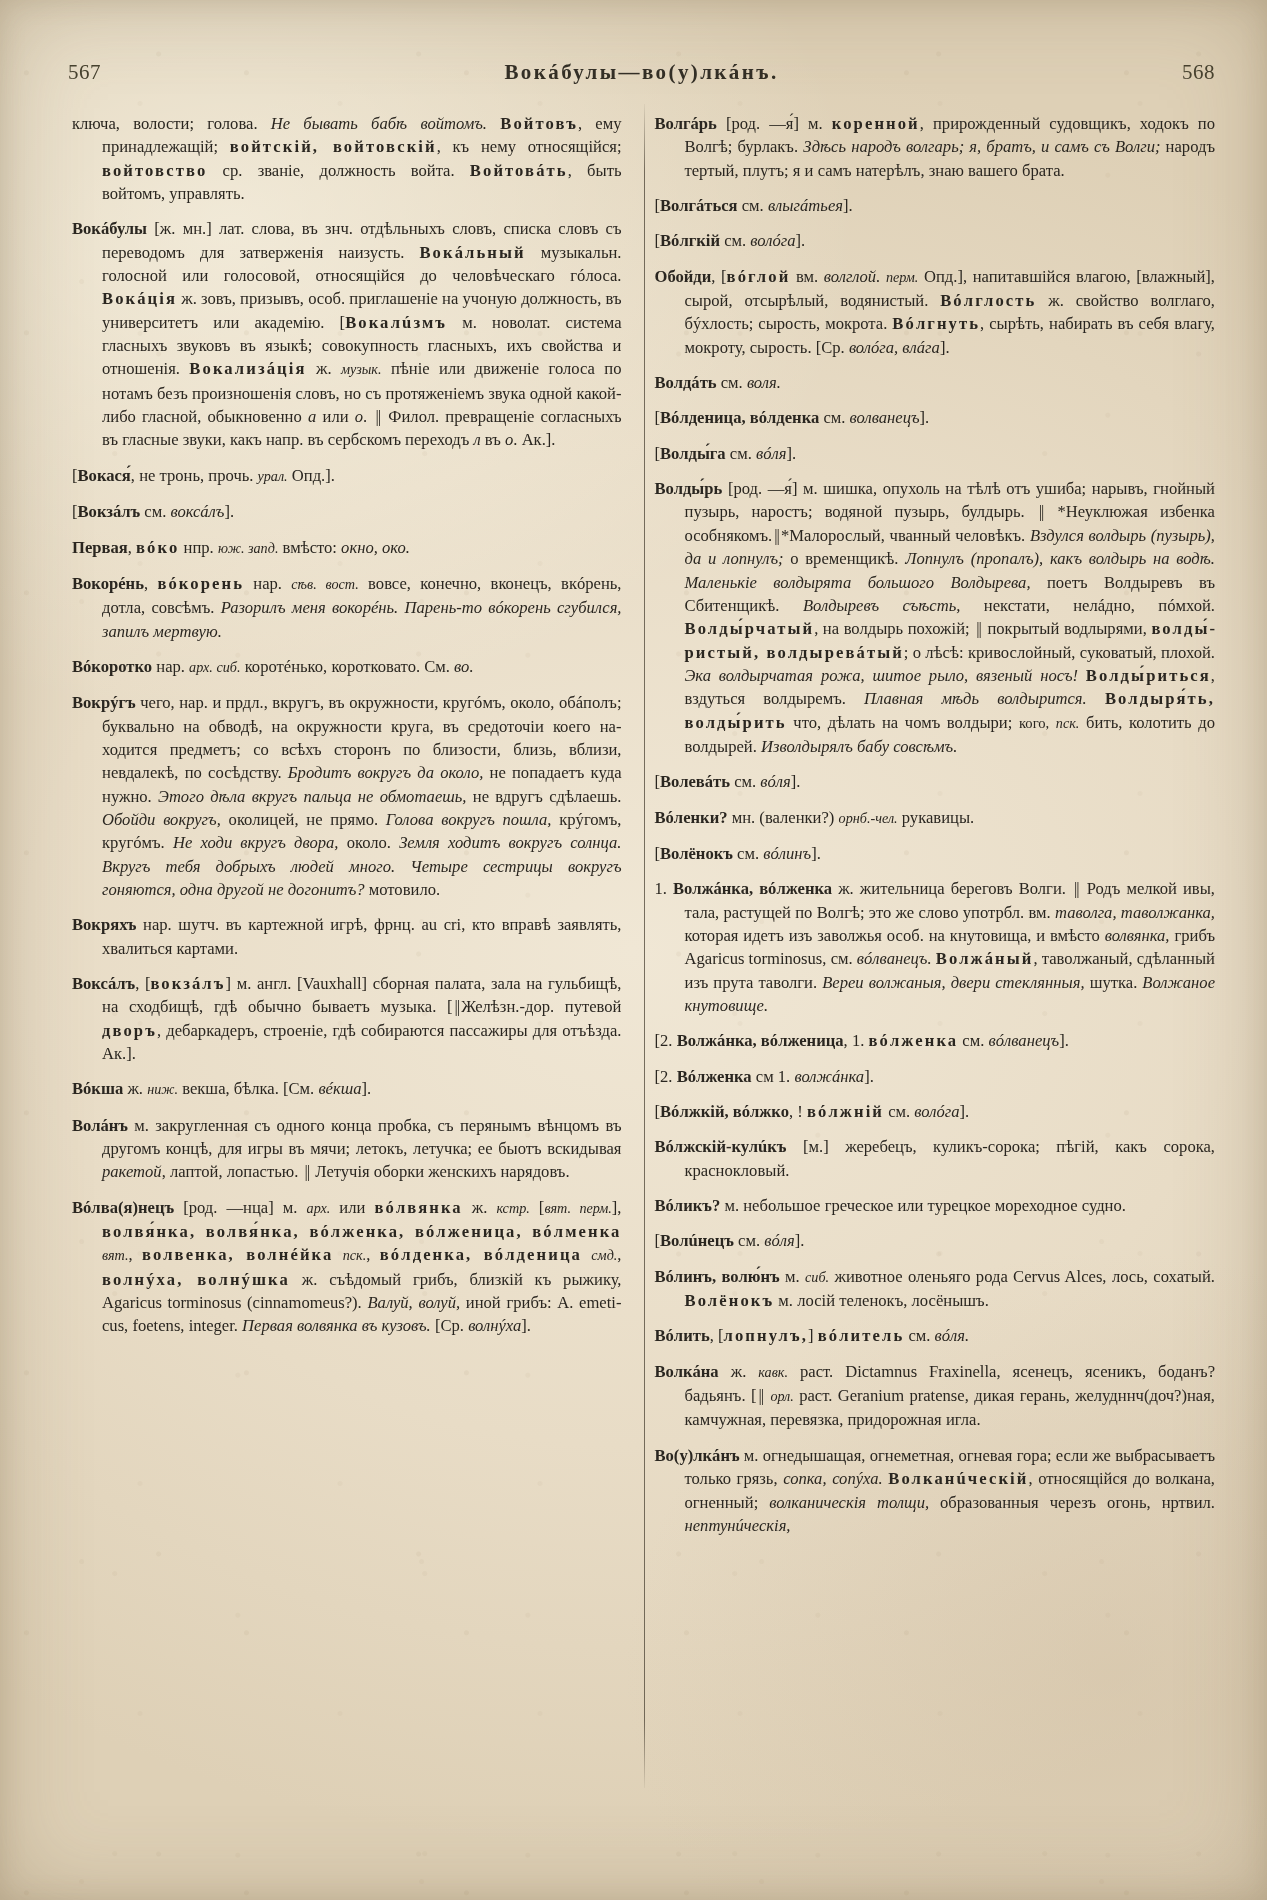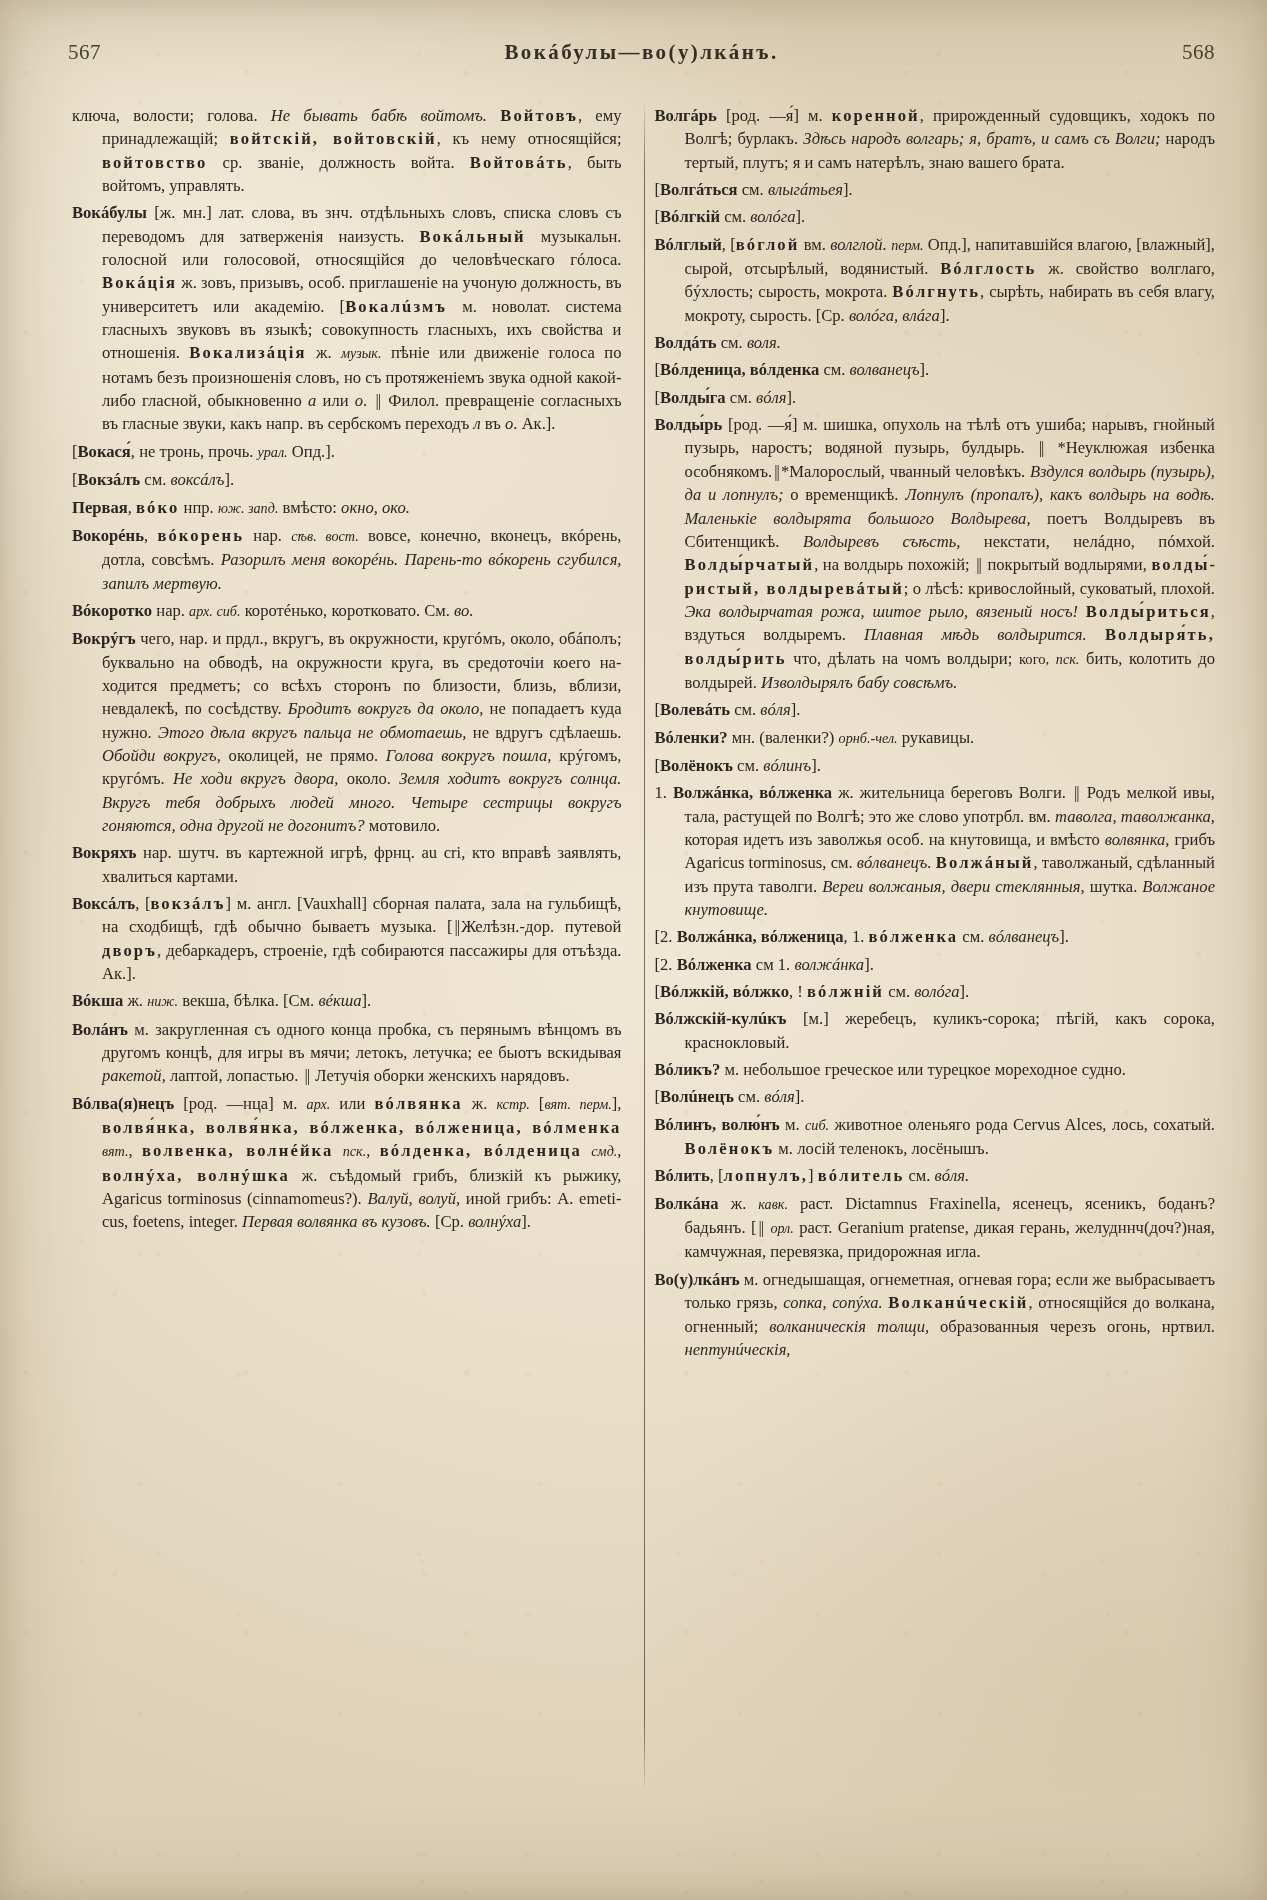--- a/index.html
+++ b/index.html
@@ -40,21 +40,21 @@
     inset: 0;
     pointer-events: none;
     box-shadow: inset 0 0 90px rgba(120,98,66,.30), inset 0 0 26px rgba(120,98,66,.18);
   }
 
   
   .runhead {
     position: absolute;
     left: 68px;
     right: 52px;
-    top: 40px;
+    top: 60px;
     height: 34px;
     display: flex;
     align-items: baseline;
     justify-content: space-between;
   }
   .folio {
     font-size: 21px;
     letter-spacing: .5px;
     color: #46412f;
   }
@@ -90,21 +90,21 @@
     position: absolute;
     left: 50%;
     top: 4px;
     bottom: 22px;
     width: 1px;
     background: linear-gradient(to bottom, rgba(70,62,48,.05), rgba(70,62,48,.72) 4%, rgba(70,62,48,.72) 96%, rgba(70,62,48,.05));
   }
 
   
   .entry {
-    margin: 4px 0 0 0;
+    margin: 12px 0 0 0;
     padding-left: 30px;
     text-indent: -30px;
     font-family: Liberation Serif, serif;
   }
   .hws   { font-weight: 700; letter-spacing: 2.1px; }
   .abbr  { font-style: italic; font-size: 14.2px; }
   .sm    { font-size: 14.6px; }
   .par   { letter-spacing: -1px; padding: 0 2px; }
 </style>
 </head>
@@ -133,21 +133,21 @@
         <p class="entry"><b>Воксáлъ</b>, [<b class="hws">вокзáлъ</b>] м. англ. [Vauxhall] сборная палата, зала на гульбищѣ, на сходбищѣ, гдѣ обычно бываетъ музыка. [<span class="par">||</span>Желѣзн.-дор. путе­вой <b class="hws">дворъ</b>, дебаркадеръ, строеніе, гдѣ соби­раются пассажиры для отъѣзда. Ак.].</p>
         <p class="entry"><b>Вóкша</b> ж. <span class="abbr">ниж.</span> векша, бѣлка. [См. <i>вéкша</i>].</p>
         <p class="entry"><b>Волáнъ</b> м. закругленная съ одного конца пробка, съ перянымъ вѣнцомъ въ другомъ концѣ, для игры въ мячи; летокъ, летучка; ее быотъ вски­дывая <i>ракетой</i>, лаптой, лопастью. <span class="par">||</span> Летучія оборки женскихъ нарядовъ.</p>
         <p class="entry"><b>Вóлва(я)нецъ</b> [род. —нца] м. <span class="abbr">арх.</span> или <b class="hws">вóлвянка</b> ж. <span class="abbr">кстр.</span> [<span class="abbr">вят. перм.</span>], <b class="hws">волвя́нка, волвя́нка, вóлженка, вóлженица, вóлменка</b> <span class="abbr">вят.</span>, <b class="hws">вол­венка, волнéйка</b> <span class="abbr">пск.</span>, <b class="hws">вóлденка, вóлденица</b> <span class="abbr">смд.</span>, <b class="hws">волнýха, волнýшка</b> ж. съѣдомый грибъ, близкій къ рыжику, Agaricus torminosus (cin­namomeus?). <i>Валуй, волуй,</i> иной грибъ: A. emeti­cus, foetens, integer. <i>Первая волвянка въ кузовъ.</i> [Ср. <i>волнýха</i>].</p>
       </div>
     <div class="rule"></div>
     <div class="col col-right" id="col-right">
         <p class="entry"><b>Волгáрь</b> [род. —я́] м. <b class="hws">коренной</b>, прирожденный су­довщикъ, ходокъ по Волгѣ; бурлакъ. <i>Здѣсь на­родъ волгарь; я, братъ, и самъ съ Волги;</i> народъ тертый, плутъ; я и самъ натерѣлъ, знаю вашего брата.</p>
         <p class="entry">[<b>Волгáться</b> см. <i>влыгáтьея</i>].</p>
         <p class="entry">[<b>Вóлгкій</b> см. <i>волóга</i>].</p>
-        <p class="entry"><b>Вóлглый</b>, [<b class="hws">вóглой</b> вм. <i>волглой.</i> <span class="abbr">перм.</span> Опд.], напи­тавшійся влагою, [влажный], сырой, отсырѣ­лый, водянистый. <b class="hws">Вóлглость</b> ж. свойство вол­глаго, бýхлость; сырость, мокрота. <b class="hws">Вóлгнуть</b>, сырѣть, набирать въ себя влагу, мокроту, сы­рость. [Ср. <i>волóга, влáга</i>].</p>
+        <p class="entry"><b>Обойди</b>, [<b class="hws">вóглой</b> вм. <i>волглой.</i> <span class="abbr">перм.</span> Опд.], напи­тавшійся влагою, [влажный], сырой, отсырѣ­лый, водянистый. <b class="hws">Вóлглость</b> ж. свойство вол­глаго, бýхлость; сырость, мокрота. <b class="hws">Вóлгнуть</b>, сырѣть, набирать въ себя влагу, мокроту, сы­рость. [Ср. <i>волóга, влáга</i>].</p>
         <p class="entry"><b>Волдáть</b> см. <i>воля.</i></p>
         <p class="entry">[<b>Вóлденица, вóлденка</b> см. <i>волванецъ</i>].</p>
         <p class="entry">[<b>Волды́га</b> см. <i>вóля</i>].</p>
         <p class="entry"><b>Волды́рь</b> [род. —я́] м. шишка, опухоль на тѣлѣ отъ ушиба; нарывъ, гнойный пузырь, наростъ; водя­ной пузырь, булдырь. <span class="par">||</span> *Неуклюжая избенка особнякомъ.<span class="par">||</span>*Малорослый, чванный человѣкъ. <i>Вздулся волдырь (пузырь), да и лопнулъ;</i> о времен­щикѣ. <i>Лопнулъ (пропалъ), какъ волдырь на водѣ. Маленькіе волдырята большого Волдырева,</i> поетъ Волдыревъ въ Сбитенщикѣ. <i>Волдыревъ съѣсть,</i> не­кстати, нелáдно, пóмхой. <b class="hws">Волды́рчатый</b>, на вол­дырь похожій; <span class="par">||</span> покрытый водлырями, <b class="hws">волды́­ристый, волдыревáтый</b>; о лѣсѣ: кривослой­ный, суковатый, плохой. <i>Эка волдырчатая рожа, шитое рыло, вязеный носъ!</i> <b class="hws">Волды́риться</b>, вздуться волдыремъ. <i>Плавная мѣдь волдырится.</i> <b class="hws">Волдыря́ть, волды́рить</b> что, дѣлать на чомъ волдыри; <span class="sm">кого,</span> <span class="abbr">пск.</span> бить, колотить до волдырей. <i>Изволдырялъ бабу совсѣмъ.</i></p>
         <p class="entry">[<b>Волевáть</b> см. <i>вóля</i>].</p>
         <p class="entry"><b>Вóленки?</b> мн. (валенки?) <span class="abbr">орнб.-чел.</span> рукавицы.</p>
         <p class="entry">[<b>Волёнокъ</b> см. <i>вóлинъ</i>].</p>
         <p class="entry">1. <b>Волжáнка, вóлженка</b> ж. жительница береговъ Волги. <span class="par">||</span> Родъ мелкой ивы, тала, растущей по Волгѣ; это же слово употрбл. вм. <i>таволга, тавол­жанка,</i> которая идетъ изъ заволжья особ. на кну­товища, и вмѣсто <i>волвянка,</i> грибъ Agaricus tormi­nosus, см. <i>вóлванецъ.</i> <b class="hws">Волжáный</b>, таволжаный, сдѣланный изъ прута таволги. <i>Вереи волжаныя, двери стеклянныя,</i> шутка. <i>Волжаное кнутовище.</i></p>
         <p class="entry">[2. <b>Волжáнка, вóлженица</b>, 1. <b class="hws">вóлженка</b> см. <i>вóлванецъ</i>].</p>
         <p class="entry">[2. <b>Вóлженка</b> см 1. <i>волжáнка</i>].</p>

